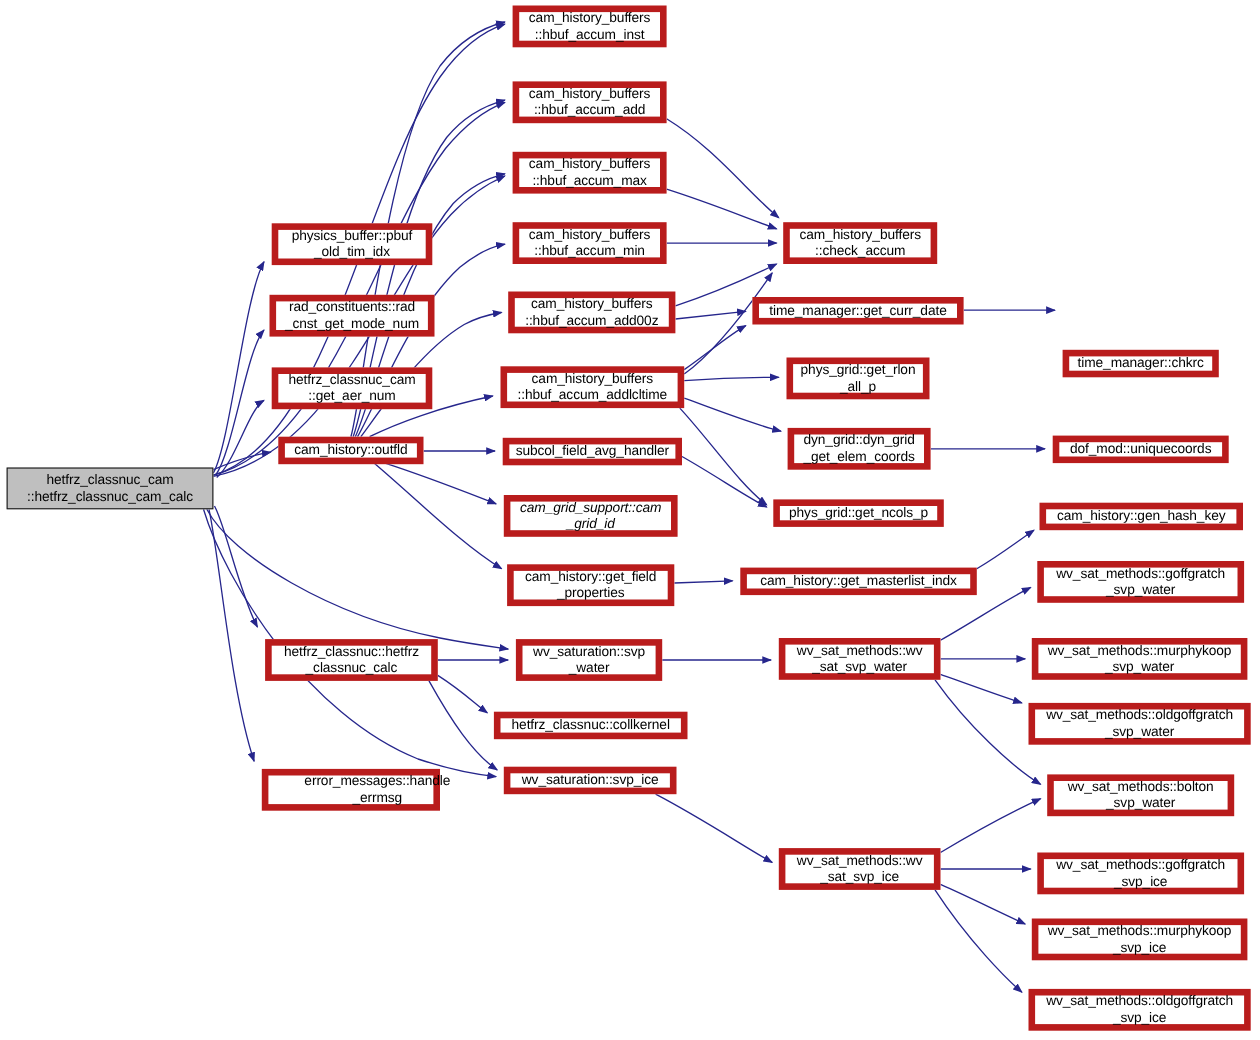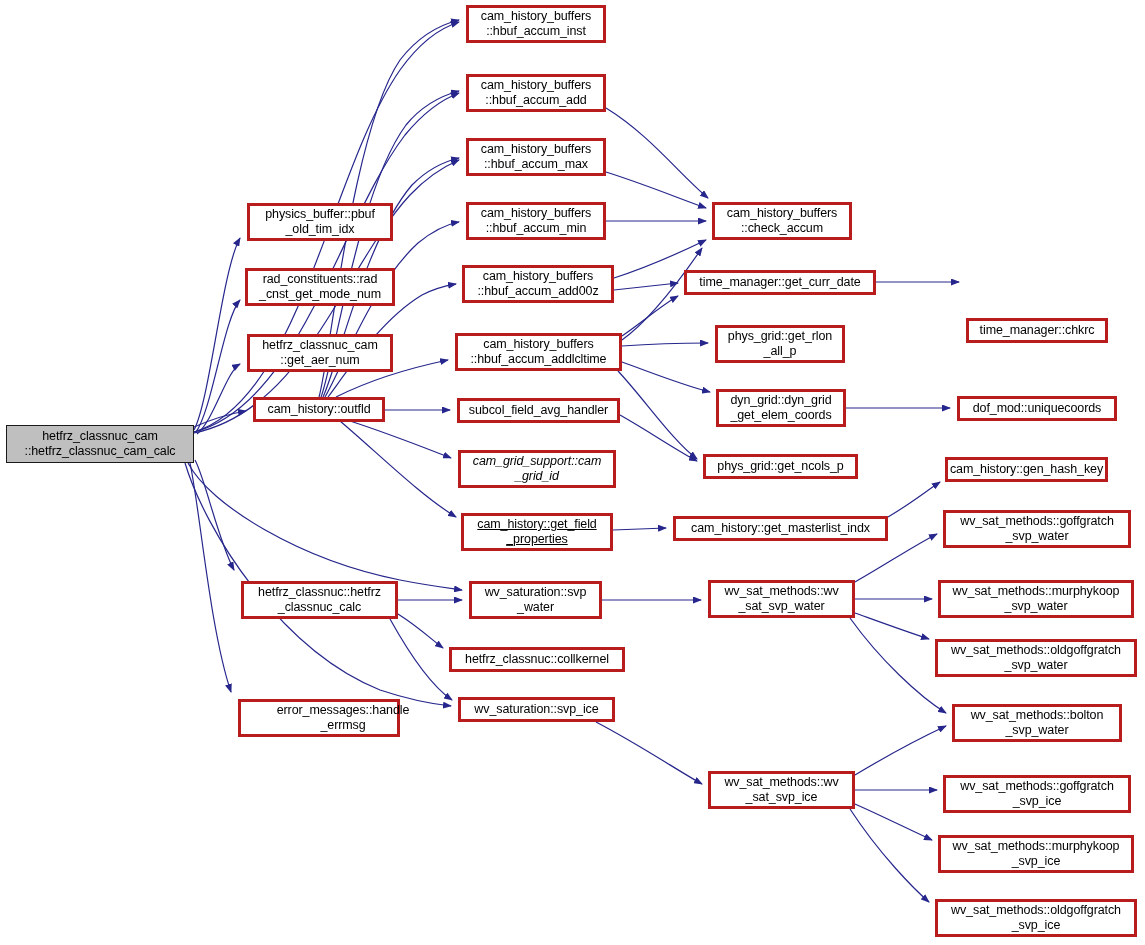--- a/index.html
+++ b/index.html
@@ -19,21 +19,21 @@
     position: absolute;
     left: 0;
     top: 0;
     width: 1145px;
     height: 945px;
     pointer-events: none;
   }
   .node {
     position: absolute;
     box-sizing: border-box;
-    border: 3px solid #b91c1c;
+    border: 6px solid #b91c1c;
     background: #ffffff;
     color: #000000;
     font-size: 12.5px;
     line-height: 15px;
     text-align: center;
     display: flex;
     align-items: center;
     justify-content: center;
     white-space: pre-line;
     letter-spacing: -0.1px;
@@ -127,30 +127,30 @@
       <div class="node" style="left: 247px; top: 203px; width: 146px; height: 38px;">physics_buffer::pbuf
 _old_tim_idx</div>
       <div class="node" style="left: 245px; top: 268px; width: 150px; height: 38px;">rad_constituents::rad
 _cnst_get_mode_num</div>
       <div class="node" style="left: 247px; top: 334px; width: 146px; height: 38px;">hetfrz_classnuc_cam
 ::get_aer_num</div>
       <div class="node" style="left: 253px; top: 397px; width: 132px; height: 25px;">cam_history::outfld</div>
       <div class="node" style="left: 457px; top: 398px; width: 163px; height: 25px;">subcol_field_avg_handler</div>
       <div class="node" style="left: 458px; top: 450px; width: 158px; height: 38px; font-style: italic;">cam_grid_support::cam
 _grid_id</div>
-      <div class="node" style="left: 461px; top: 513px; width: 152px; height: 38px; text-decoration: underline;">cam_history::get_field
+      <div class="node" style="left: 461px; top: 513px; width: 152px; height: 38px;">cam_history::get_field
 _properties</div>
       <div class="node" style="left: 715px; top: 325px; width: 130px; height: 38px;">phys_grid::get_rlon
 _all_p</div>
       <div class="node" style="left: 716px; top: 389px; width: 130px; height: 38px;">dyn_grid::dyn_grid
 _get_elem_coords</div>
       <div class="node" style="left: 957px; top: 396px; width: 160px; height: 25px;">dof_mod::uniquecoords</div>
       <div class="node" style="left: 703px; top: 454px; width: 155px; height: 25px;">phys_grid::get_ncols_p</div>
       <div class="node" style="left: 673px; top: 516px; width: 215px; height: 25px;">cam_history::get_masterlist_indx</div>
-      <div class="node" style="left: 945px; top: 457px; width: 163px; height: 25px;">cam_history::gen_hash_key</div>
+      <div class="node" style="left: 945px; top: 457px; width: 185px; height: 25px;">cam_history::gen_hash_key</div>
       <div class="node" style="left: 241px; top: 581px; width: 157px; height: 38px;">hetfrz_classnuc::hetfrz
 _classnuc_calc</div>
       <div class="node" style="left: 469px; top: 581px; width: 133px; height: 38px;">wv_saturation::svp
 _water</div>
       <div class="node" style="left: 449px; top: 647px; width: 176px; height: 25px;">hetfrz_classnuc::collkernel</div>
       <div class="node" style="left: 238px; top: 699px; width: 162px; height: 38px; padding-left: 48px;">error_messages::handle
 _errmsg</div>
       <div class="node" style="left: 458px; top: 697px; width: 157px; height: 25px;">wv_saturation::svp_ice</div>
       <div class="node" style="left: 708px; top: 580px; width: 147px; height: 38px;">wv_sat_methods::wv
 _sat_svp_water</div>

